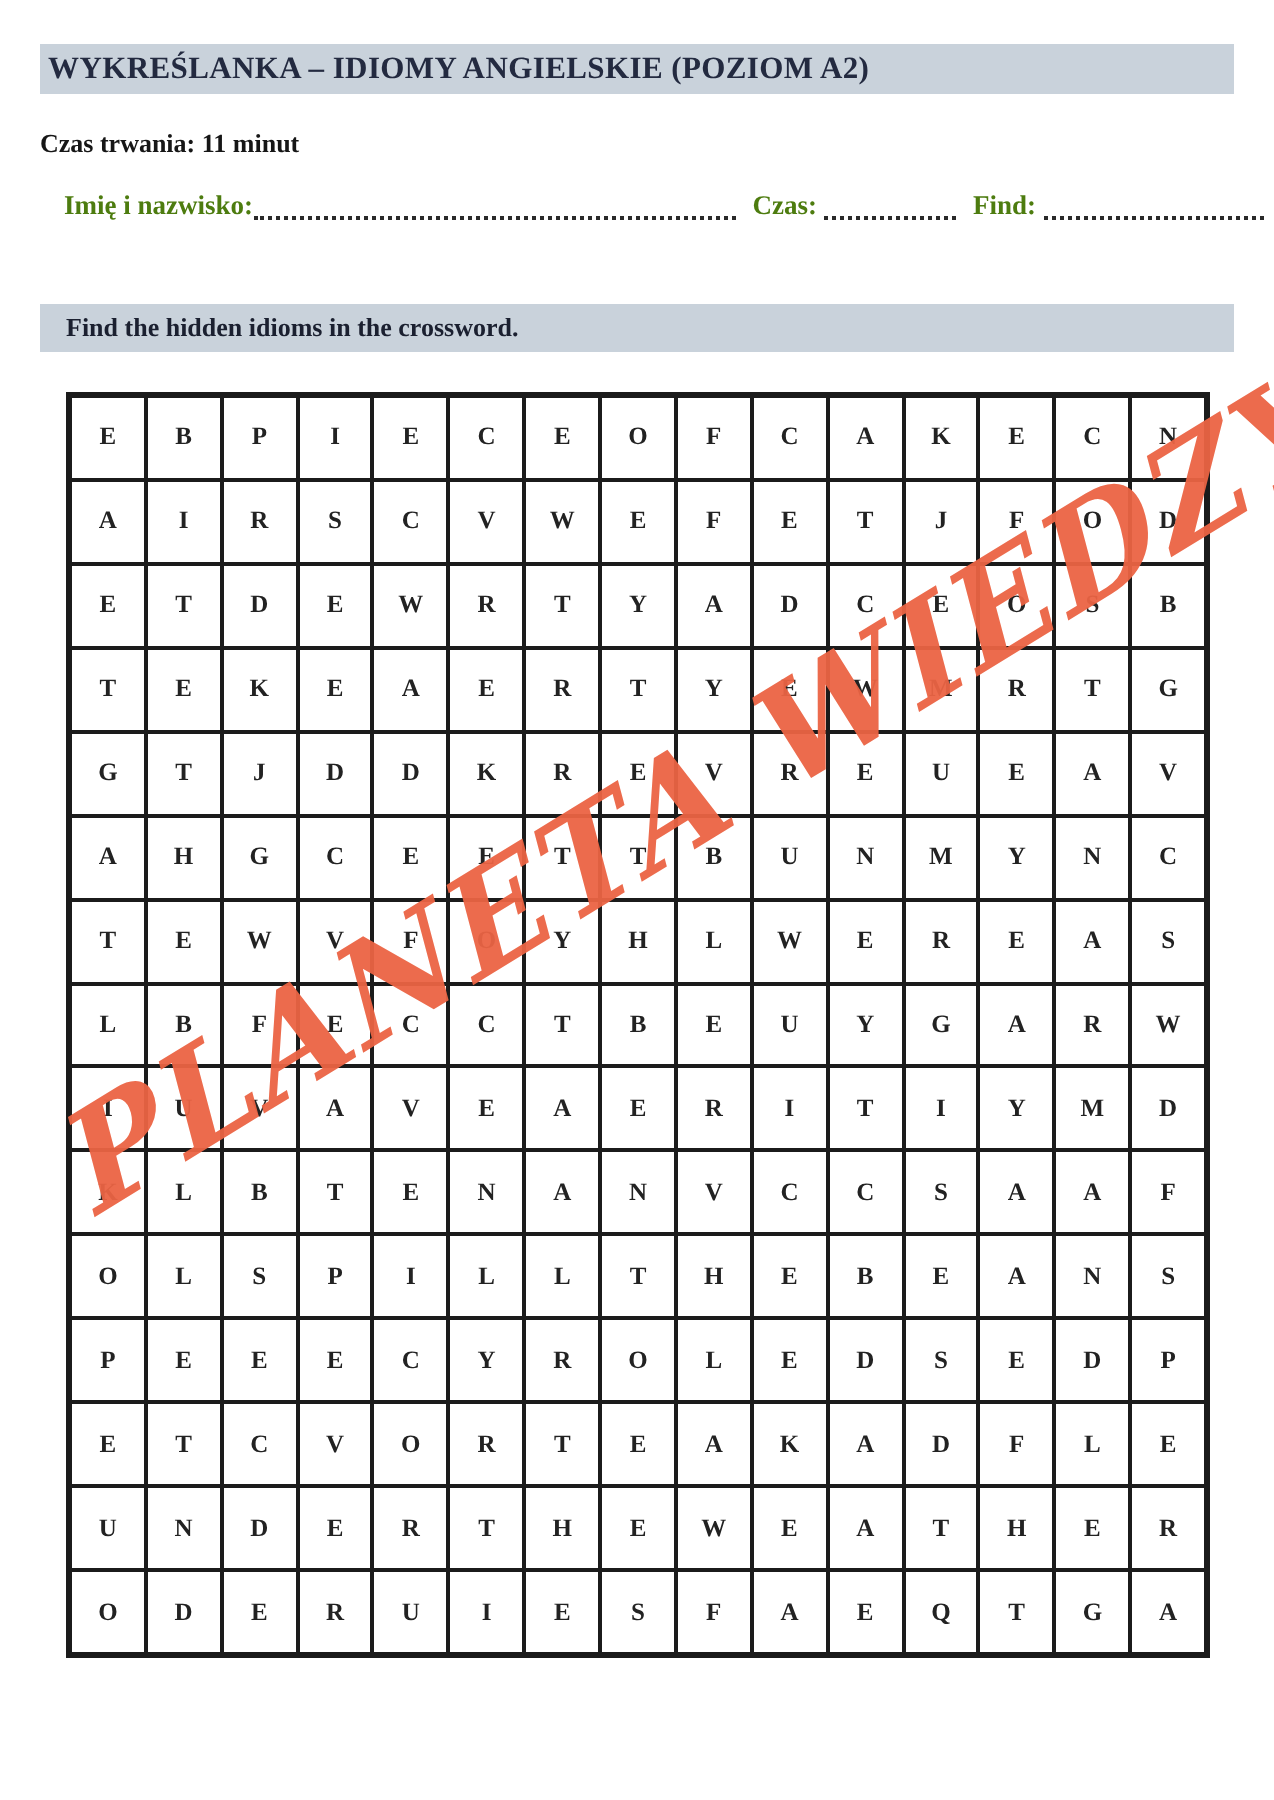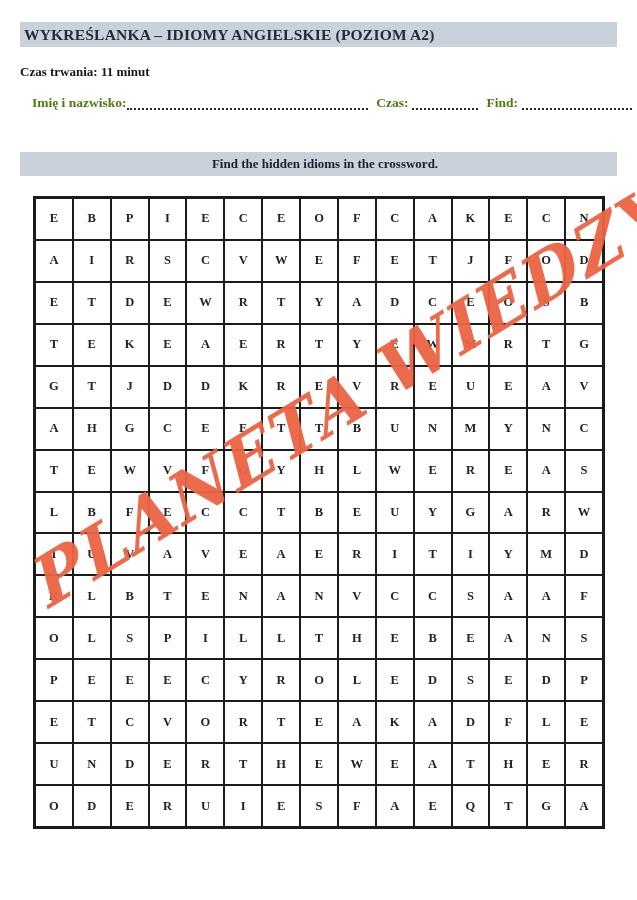--- a/index.html
+++ b/index.html
@@ -23,21 +23,21 @@
   }
   .dots{
     border-bottom:2px dotted #2a2a2a;height:11px;display:inline-block;
   }
   .dots-name{flex:1;margin:0 8px 1px 0;}
   .dots-class{width:66px;margin:0 8px 1px 4px;}
   .dots-date{width:110px;margin:0 0 1px 4px;}
   .instruction-bar{
     position:absolute;left:20px;top:152px;width:597px;height:24px;
     background:#c9d2db;box-sizing:border-box;padding-left:13px;
-    font-size:13px;font-weight:bold;line-height:24px;color:#1b2030;text-align:center;
+    font-size:13px;font-weight:bold;line-height:24px;color:#1b2030;
   }
   .grid{
     position:absolute;left:33px;top:196px;width:572px;height:633px;
     box-sizing:border-box;border:2px solid #1b1b1b;background:#1b1b1b;
     display:grid;grid-template-columns:repeat(15,1fr);grid-template-rows:repeat(15,1fr);
     gap:0;
   }
   .cell{
     background:#ffffff;border:1px solid #1b1b1b;
     display:flex;align-items:center;justify-content:center;

